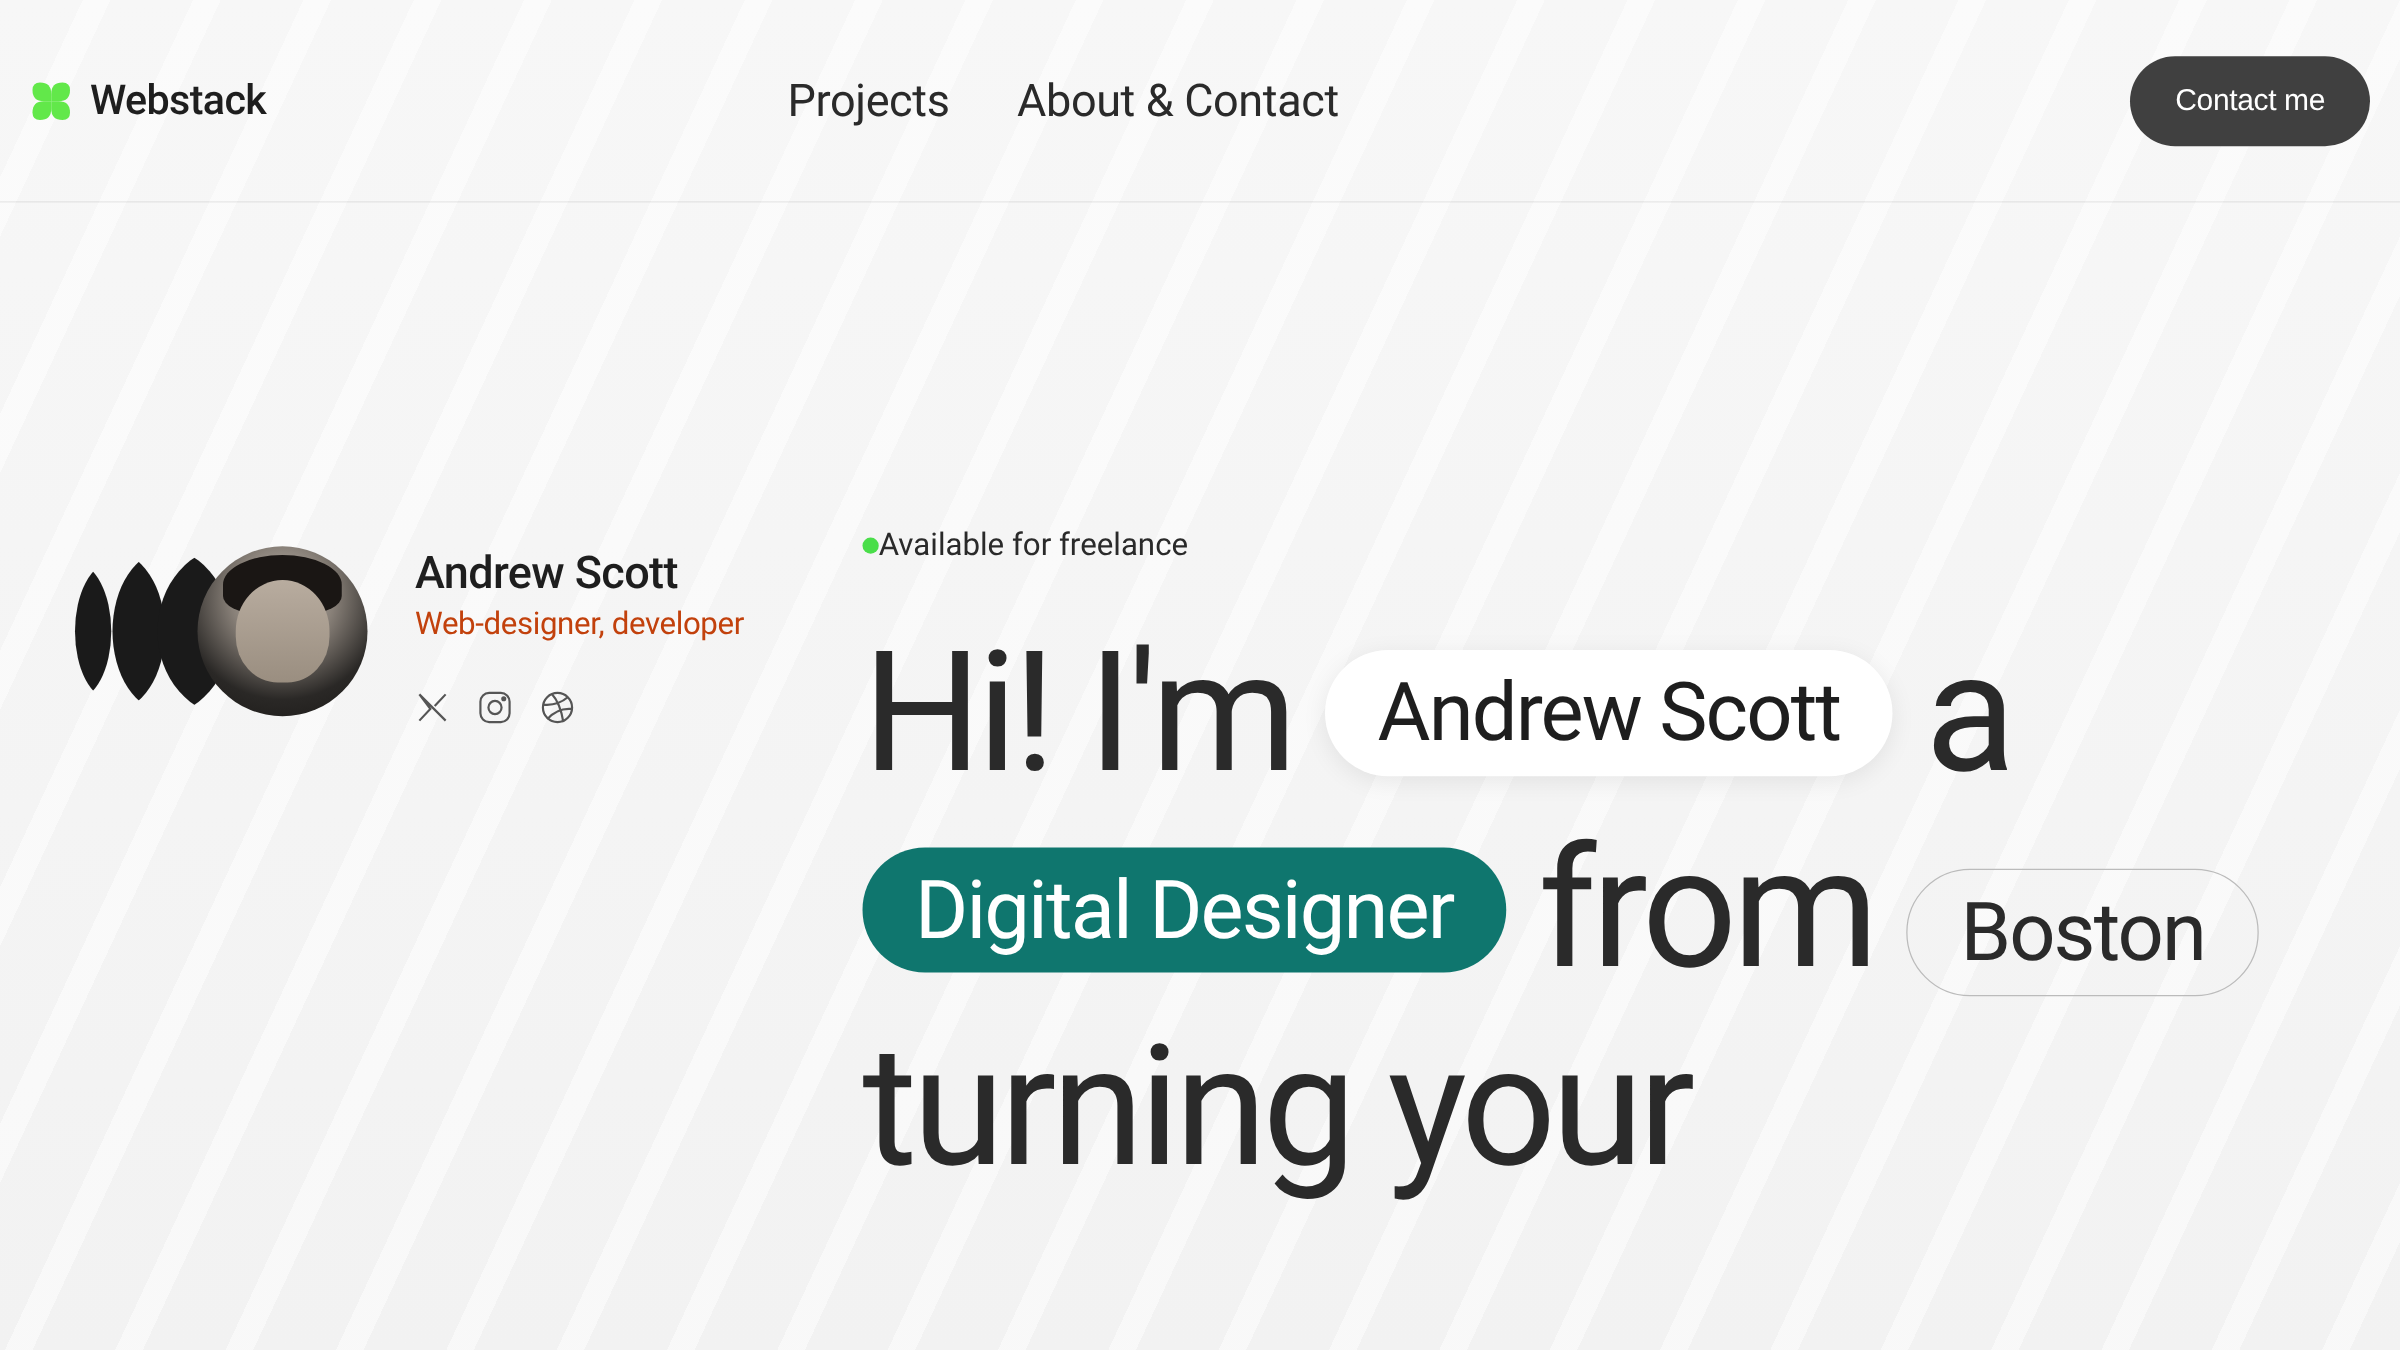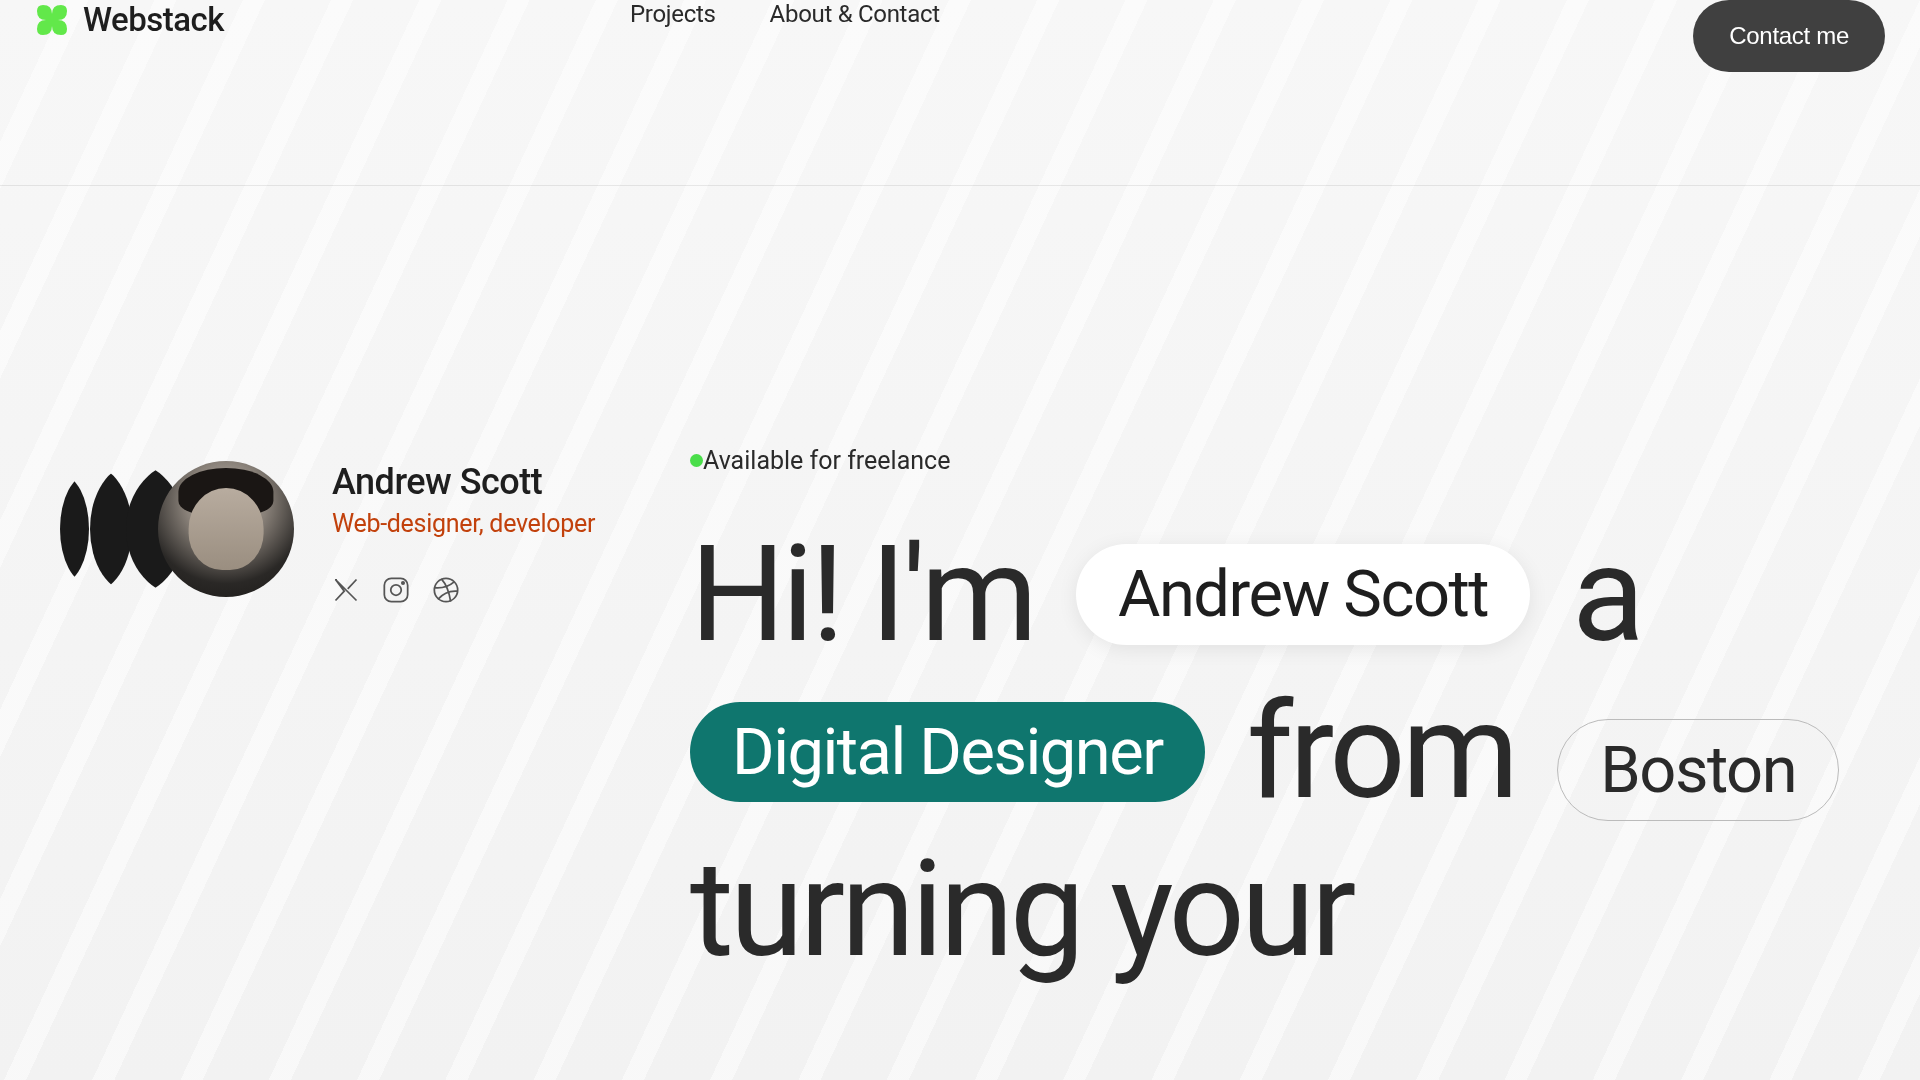--- a/index.html
+++ b/index.html
@@ -32,24 +32,24 @@
           rgba(255,255,255,0.5) 80px
         ),
         linear-gradient(to bottom, #f7f7f7, #f2f2f2);
       z-index: 0;
     }
     
     .header {
       position: relative;
       z-index: 10;
       display: flex;
-      align-items: flex-start;
+      align-items: center;
       justify-content: space-between;
-      padding: 0 35px;
-      height: 186px;
+      padding: 0 24px;
+      height: 162px;
       border-bottom: 1px solid rgba(0,0,0,0.08);
     }
     
     .logo-group {
       display: flex;
       align-items: center;
       gap: 14px;
     }
     
     .logo-icon {
@@ -65,21 +65,21 @@
     }
     
     .nav-links {
       display: flex;
       gap: 54px;
       position: absolute;
       left: 630px;
     }
     
     .nav-link {
-      font-size: 24px;
+      font-size: 36px;
       color: #2a2a2a;
       font-weight: 400;
       cursor: pointer;
       letter-spacing: -0.3px;
     }
     
     .header-right {
       display: flex;
       align-items: center;
       gap: 48px;
@@ -261,21 +261,21 @@
     
     .hero-text {
       font-size: 134px;
       line-height: 1.1;
       font-weight: 400;
       color: #2a2a2a;
       letter-spacing: -4px;
       display: flex;
       flex-wrap: wrap;
       align-items: center;
-      gap: 42px;
+      gap: 26px;
       row-gap: 10px;
     }
     
     .hero-word {
       display: inline-block;
     }
     
     .pill {
       display: inline-flex;
       align-items: center;

